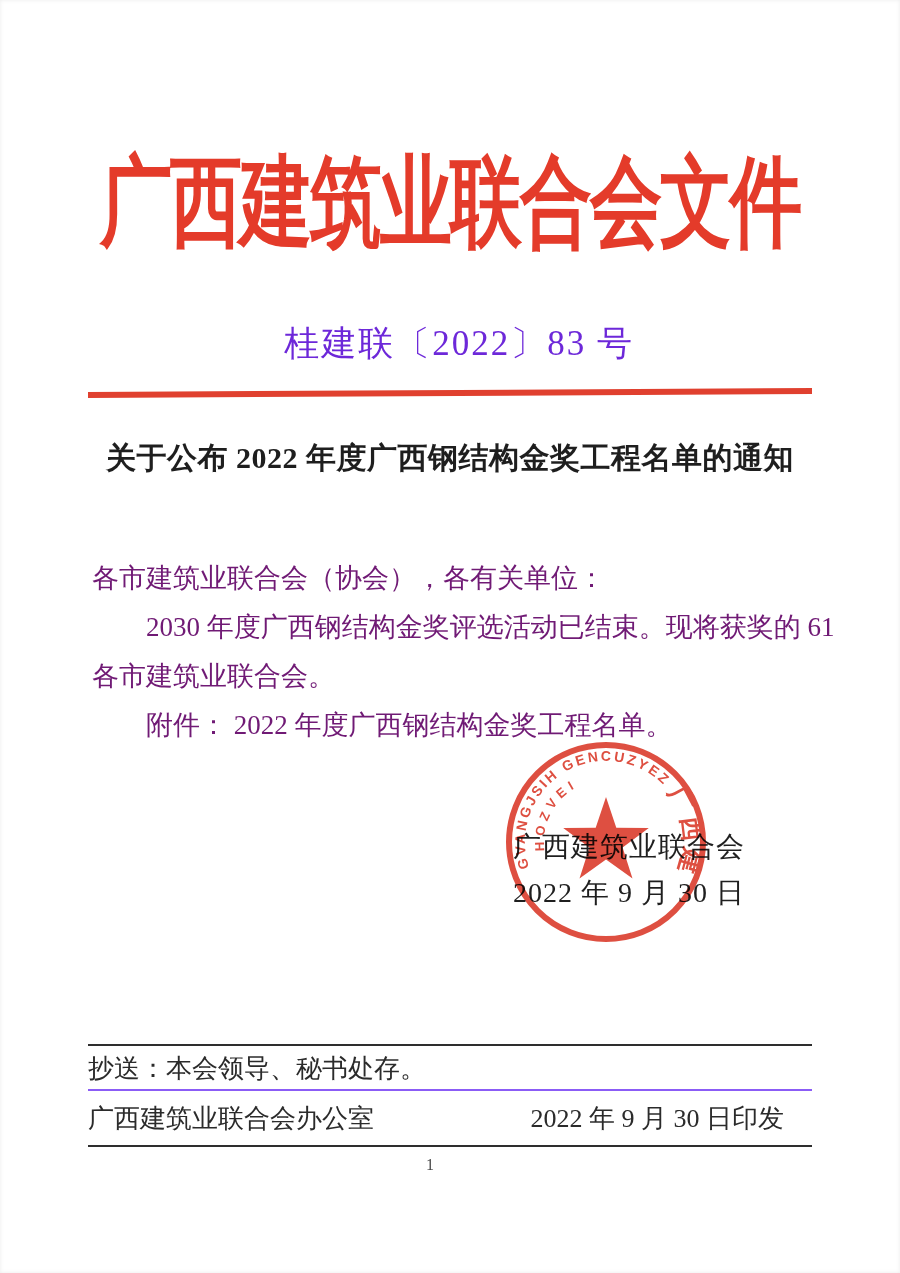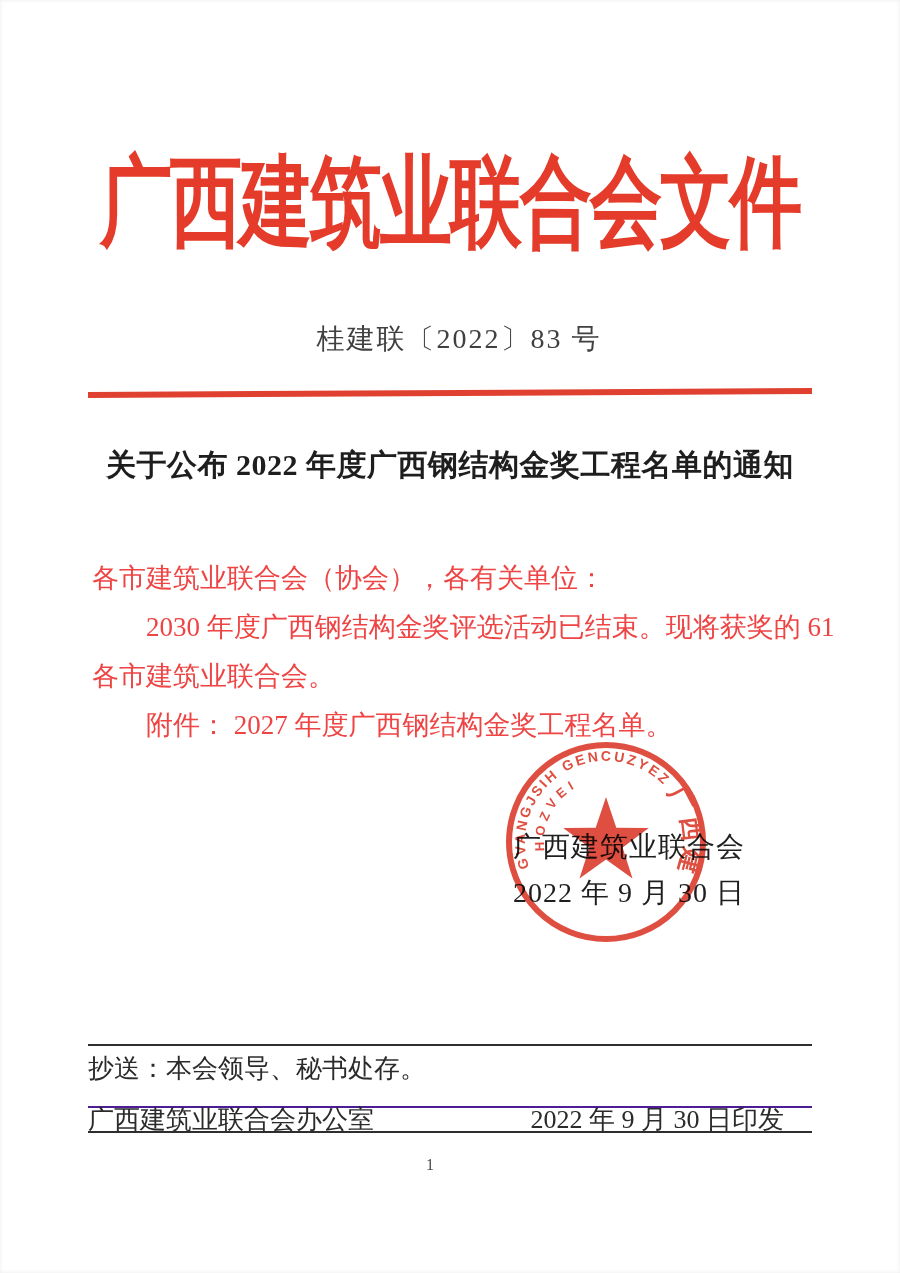--- a/index.html
+++ b/index.html
@@ -33,52 +33,51 @@
     transform: scaleY(1.38);
     transform-origin: center;
     white-space: nowrap;
   }
 
   
   .doc-number {
     position: absolute;
     top: 320px; left: 18px; right: 0;
     text-align: center;
-    font-size: 28px;
+    font-size: 35px;
     letter-spacing: 2px;
-    color: #404040;
+    color: #6d28d9;
   }
 
   
   .red-divider {
     position: absolute;
     top: 390px; left: 88px; right: 88px;
     height: 6px;
     background: #e0402f;
     transform: rotate(-0.3deg);
   }
 
   
   .notice-title {
     position: absolute;
     top: 438px; left: 0; right: 0;
     text-align: center;
     font-size: 30px;
     font-weight: 700;
     color: #1e1e1e;
     letter-spacing: 0.5px;
-    margin-top: 7px;
   }
 
   
   .body-text {
     position: absolute;
     top: 554px; left: 92px; right: 88px;
     font-size: 27px;
-    color: #ef4444;
+    color: #701a75;
   }
   .body-line { line-height: 49px; height: 49px; white-space: nowrap; }
   .body-line.indent { text-indent: 2em; }
 
   
   .signature-block {
     position: absolute;
     top: 824px; left: 513px;
     font-size: 28px;
     color: #1f1f1f;
@@ -108,27 +107,27 @@
   }
 
   
   .footer {
     position: absolute;
     left: 88px; right: 88px; top: 1044px;
     border-top: 2px solid #2e2e2e;
     color: #2b2b2b;
   }
   .footer-cc-row {
-    height: 62px; line-height: 45px;
+    height: 45px; line-height: 45px;
     font-size: 26px;
-    border-bottom: 2px solid #4c1d95;
+    border-bottom: 2px solid #8b5cf6;
     white-space: nowrap;
   }
   .footer-office-row {
-    height: 25px; line-height: 41px;
+    height: 56px; line-height: 41px;
     display: flex;
     justify-content: space-between;
     align-items: center;
     font-size: 26px;
     border-bottom: 2.5px solid #2e2e2e;
     white-space: nowrap;
   }
   .footer-office-row .print-date { padding-right: 28px; text-align: right; }
 
   
@@ -150,21 +149,21 @@
   <div class="doc-number">桂建联〔2022〕83 号</div>
 
   <div class="red-divider"></div>
 
   <div class="notice-title">关于公布 2022 年度广西钢结构金奖工程名单的通知</div>
 
   <div class="body-text">
     <div class="body-line">各市建筑业联合会（协会），各有关单位：</div>
     <div class="body-line indent">2030 年度广西钢结构金奖评选活动已结束。现将获奖的 61</div>
     <div class="body-line">各市建筑业联合会。</div>
-    <div class="body-line indent">附件： 2027 年度广西钢结构金奖工程名单。</div>
+    <div class="body-line indent">附件： 2022 年度广西钢结构金奖工程名单。</div>
   </div>
 
   <div class="signature-block">
     <div class="sig-line">广西建筑业联合会</div>
     <div class="sig-line">2022 年 9 月 30 日</div>
   </div>
 
   <svg class="seal" viewBox="0 0 222 222" aria-hidden="true">
     <circle cx="111" cy="111" r="97" fill="none" stroke="#db4030" stroke-width="6"></circle>
     <defs>

